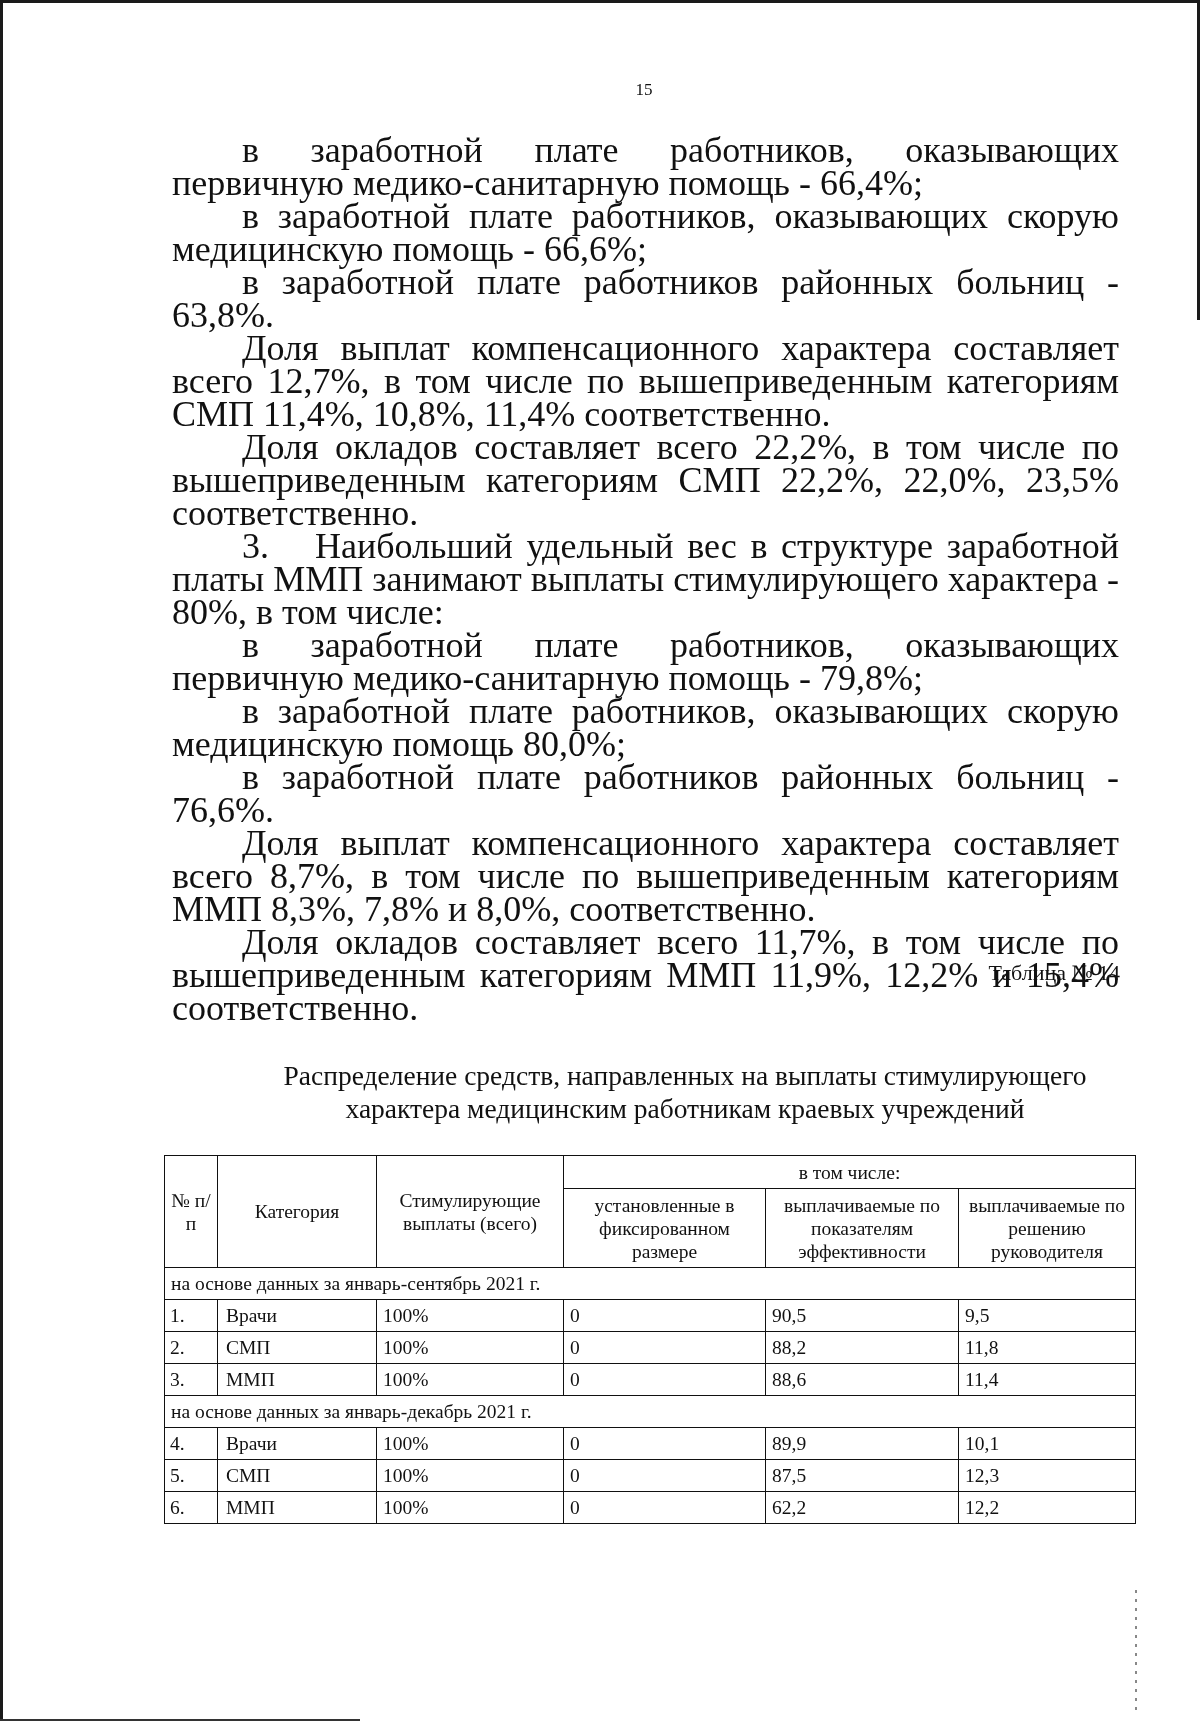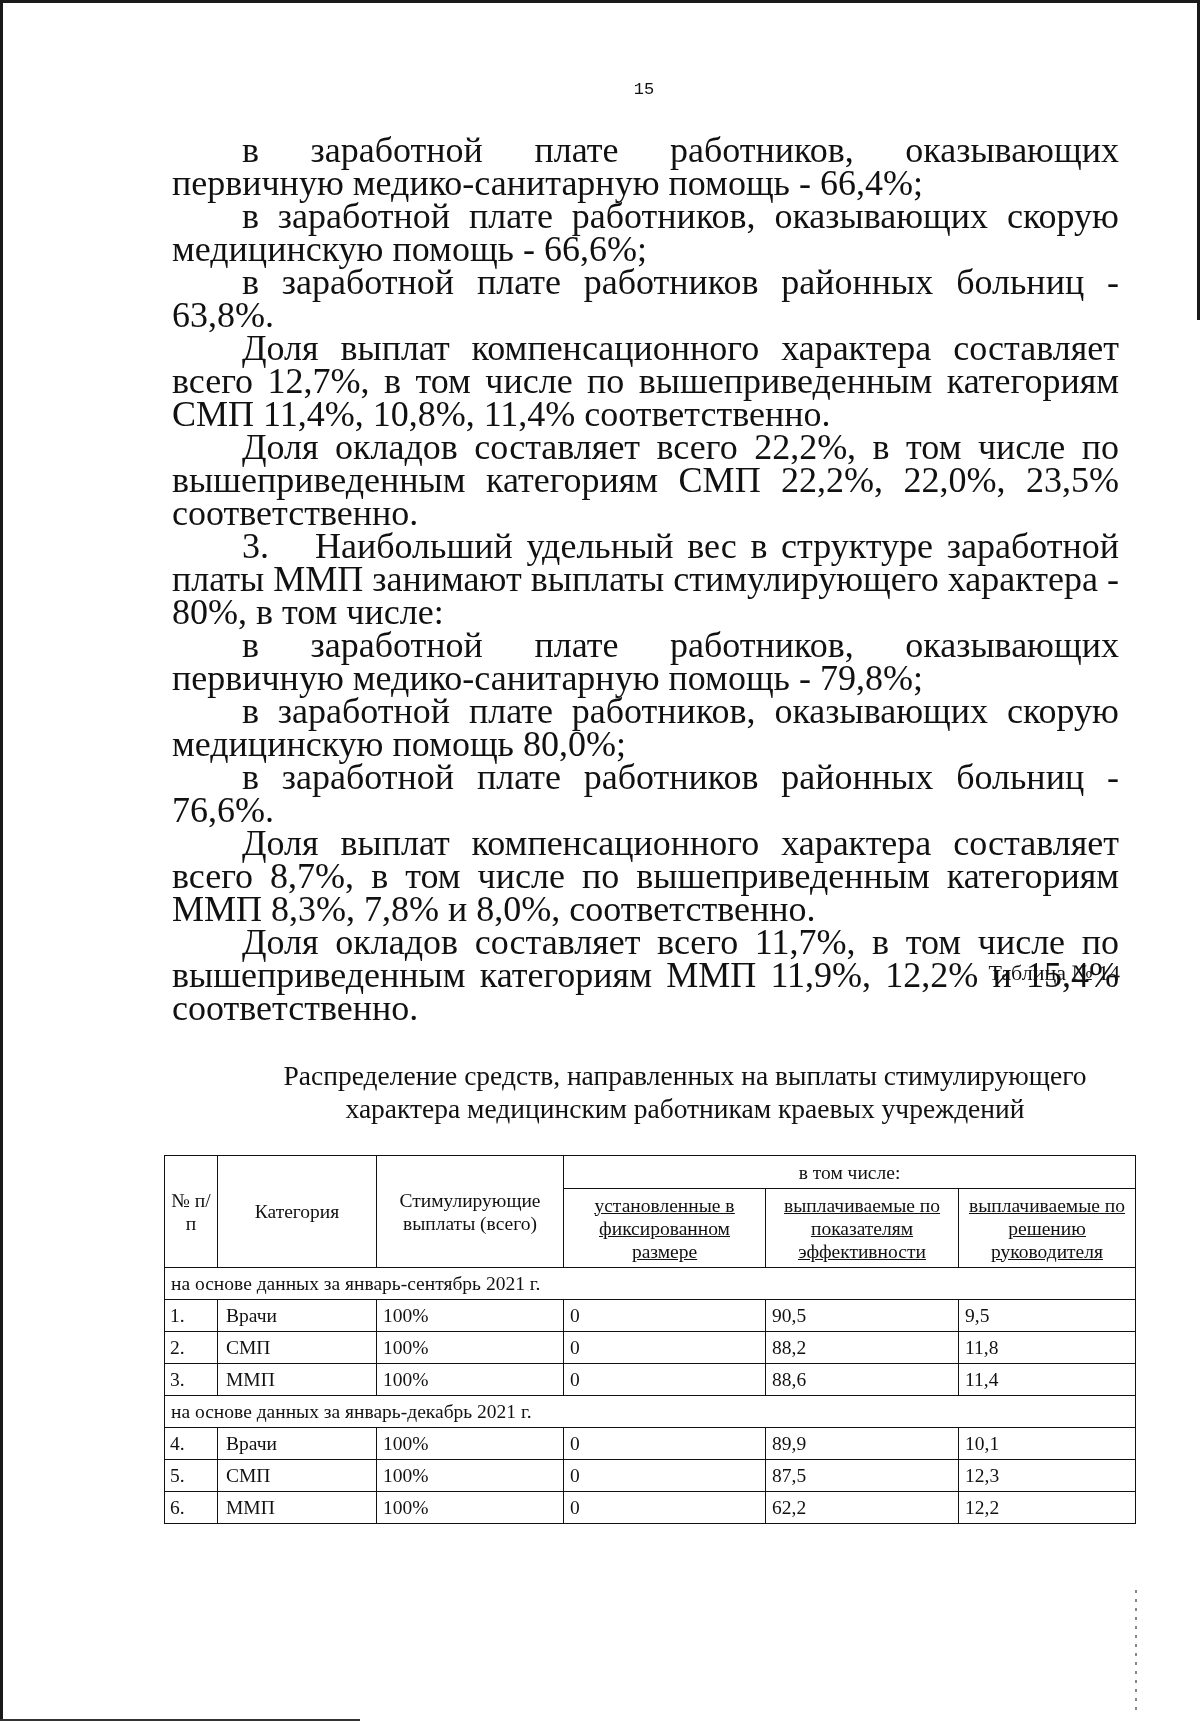--- a/index.html
+++ b/index.html
@@ -14,21 +14,21 @@
   .edge-right { position: absolute; right: 0; top: 0; width: 3px; height: 320px; background: #1a1a1a; }
   .edge-bottom { position: absolute; left: 0; bottom: 0; width: 360px; height: 2px; background: #333333; }
   .dots-right {
     position: absolute; left: 1135px; top: 1590px; width: 2px; height: 125px;
     background: repeating-linear-gradient(to bottom, #555 0 3px, transparent 3px 9px);
     opacity: 0.7;
   }
 
   .page-number {
     position: absolute; left: 600px; width: 88px; top: 80px; text-align: center;
-    font-family: Liberation Mono, monospace; font-size: 17px; color: #111;
+    font-family: Liberation Serif, serif; font-size: 17px; color: #111;
   }
 
   .body-text {
     position: absolute; left: 172px; top: 134px; width: 947px;
     font-size: 36px; line-height: 33px;
   }
   .para {
     margin: 0; text-align: justify; text-align-last: left;
     text-indent: 70px; hyphens: none;
   }
@@ -48,21 +48,21 @@
     position: absolute; left: 164px; top: 1155px; width: 971px;
     border-collapse: collapse; table-layout: fixed;
     font-size: 19.5px; line-height: 22px;
   }
   .data-table td, .data-table th {
     border: 1.6px solid #111; padding: 0 6px; font-weight: normal;
     vertical-align: middle; 
   }
   .data-table thead th { line-height: 23px; }
   .data-table .h-top { height: 32px; }
-  .data-table .h-sub { height: 78px; text-decoration: underline; }
+  .data-table .h-sub { height: 78px; }
   .data-table .period td { height: 31px; }
   .data-table .row td { height: 31px; }
   .data-table td.left { text-align: left; padding-left: 8px; }
   .data-table td.num-cell { text-align: left; padding-left: 5px; }
 </style>
 </head>
 <body>
 
 <div class="edge-top"></div>
 <div class="edge-left"></div>

